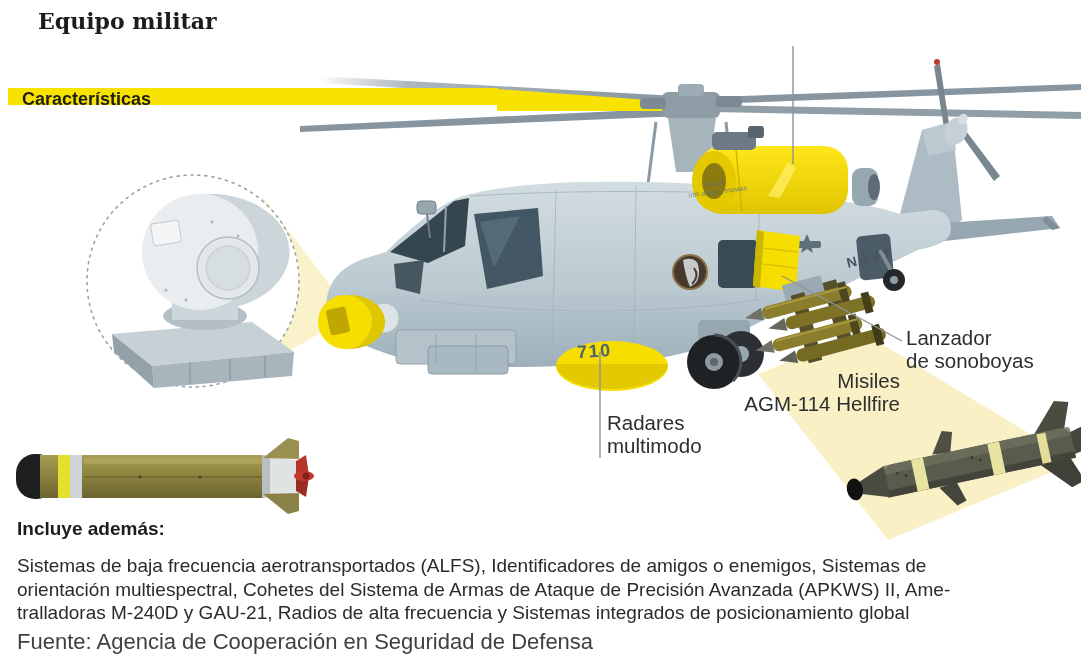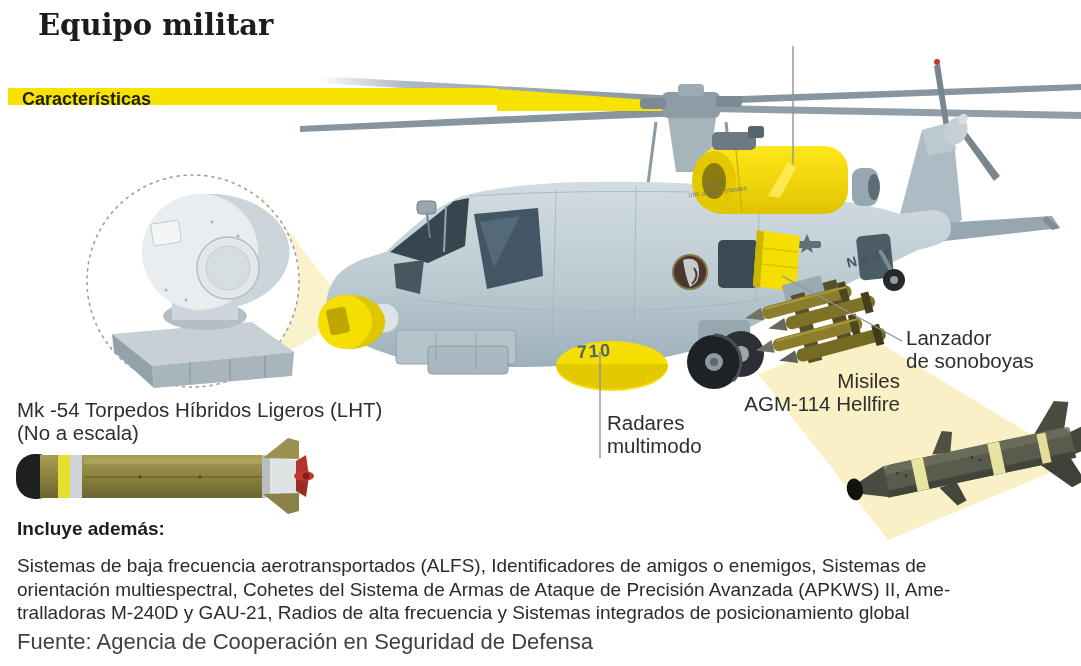--- a/index.html
+++ b/index.html
@@ -1,20 +1,20 @@
 <!DOCTYPE html>
 <html><head>
 <meta charset="utf-8">
 <style>
   html,body{margin:0;padding:0;background:#fff;}
   .stage{position:relative;width:1081px;height:666px;background:#ffffff;overflow:hidden;
          font-family:"Liberation Sans",sans-serif;color:#2d2d2d;}
   .abs{position:absolute;}
   .title{left:38px;top:8px;font-family:"DejaVu Serif",serif;font-weight:700;
-         font-size:29px;color:#1c1c1c;letter-spacing:0px;}
+         font-size:22px;color:#1c1c1c;letter-spacing:0px;}
   .banner{left:8px;top:88px;width:490px;height:17px;background:#f8e300;}
   .banner-label{position:absolute;left:14px;top:1px;font-size:18px;font-weight:700;color:#1d1d1b;}
   .callout{font-size:20.5px;line-height:1.14;color:#2e2e2e;white-space:pre-line;}
   .misiles{text-align:right;}
   .footer-head{left:17px;top:518px;font-size:19px;font-weight:700;color:#1d1d1d;}
   .footer-body{left:17px;top:554px;font-size:19px;line-height:23.5px;color:#2b2b2b;white-space:pre-line;}
   .footer-src{left:17px;top:629px;font-size:22px;color:#404040;}
   svg{position:absolute;left:0;top:0;}
 </style>
 </head>
@@ -292,22 +292,20 @@
     <line x1="782" y1="276" x2="902" y2="341"></line>
   </g>
 </svg>
 
 <div class="abs title">Equipo militar</div>
 
 <div class="abs banner">
   <div class="banner-label">Características</div>
 </div>
 
-<div class="abs callout" style="left:17px;top:398px;">Mk -54 Torpedos Híbridos Ligeros (LHT)
-(No a escala)</div>
 <div class="abs callout" style="left:607px;top:411px;">Radares
 multimodo</div>
 <div class="abs callout" style="left:906px;top:326px;">Lanzador
 de sonoboyas</div>
 <div class="abs callout misiles" style="right:181px;top:369px;">Misiles
 AGM-114 Hellfire</div>
 
 <div class="abs footer-head">Incluye además:</div>
 <div class="abs footer-body">Sistemas de baja frecuencia aerotransportados (ALFS), Identificadores de amigos o enemigos, Sistemas de
 orientación multiespectral, Cohetes del Sistema de Armas de Ataque de Precisión Avanzada (APKWS) II, Ame-

